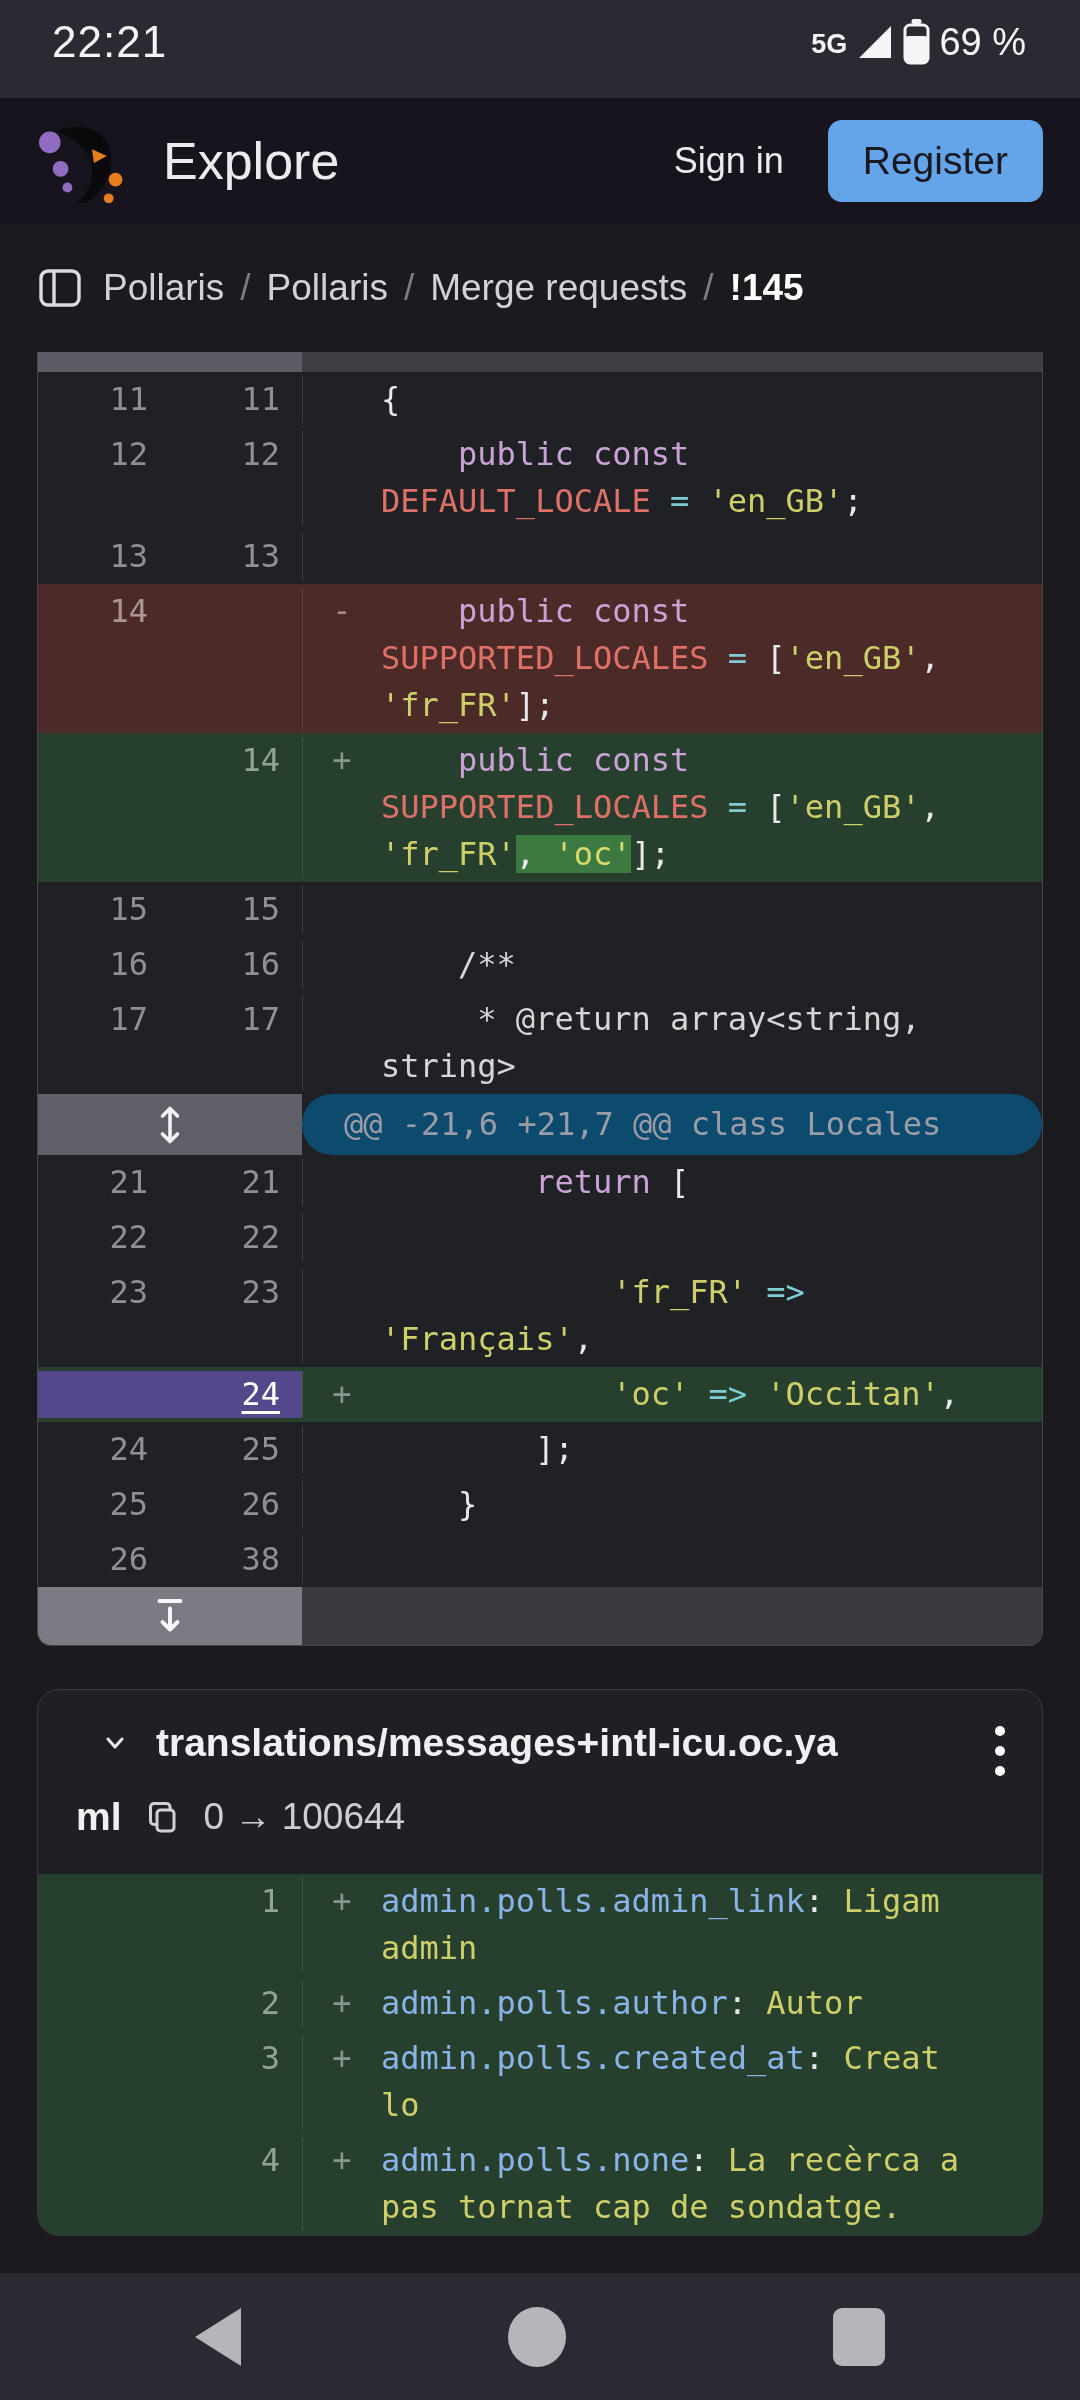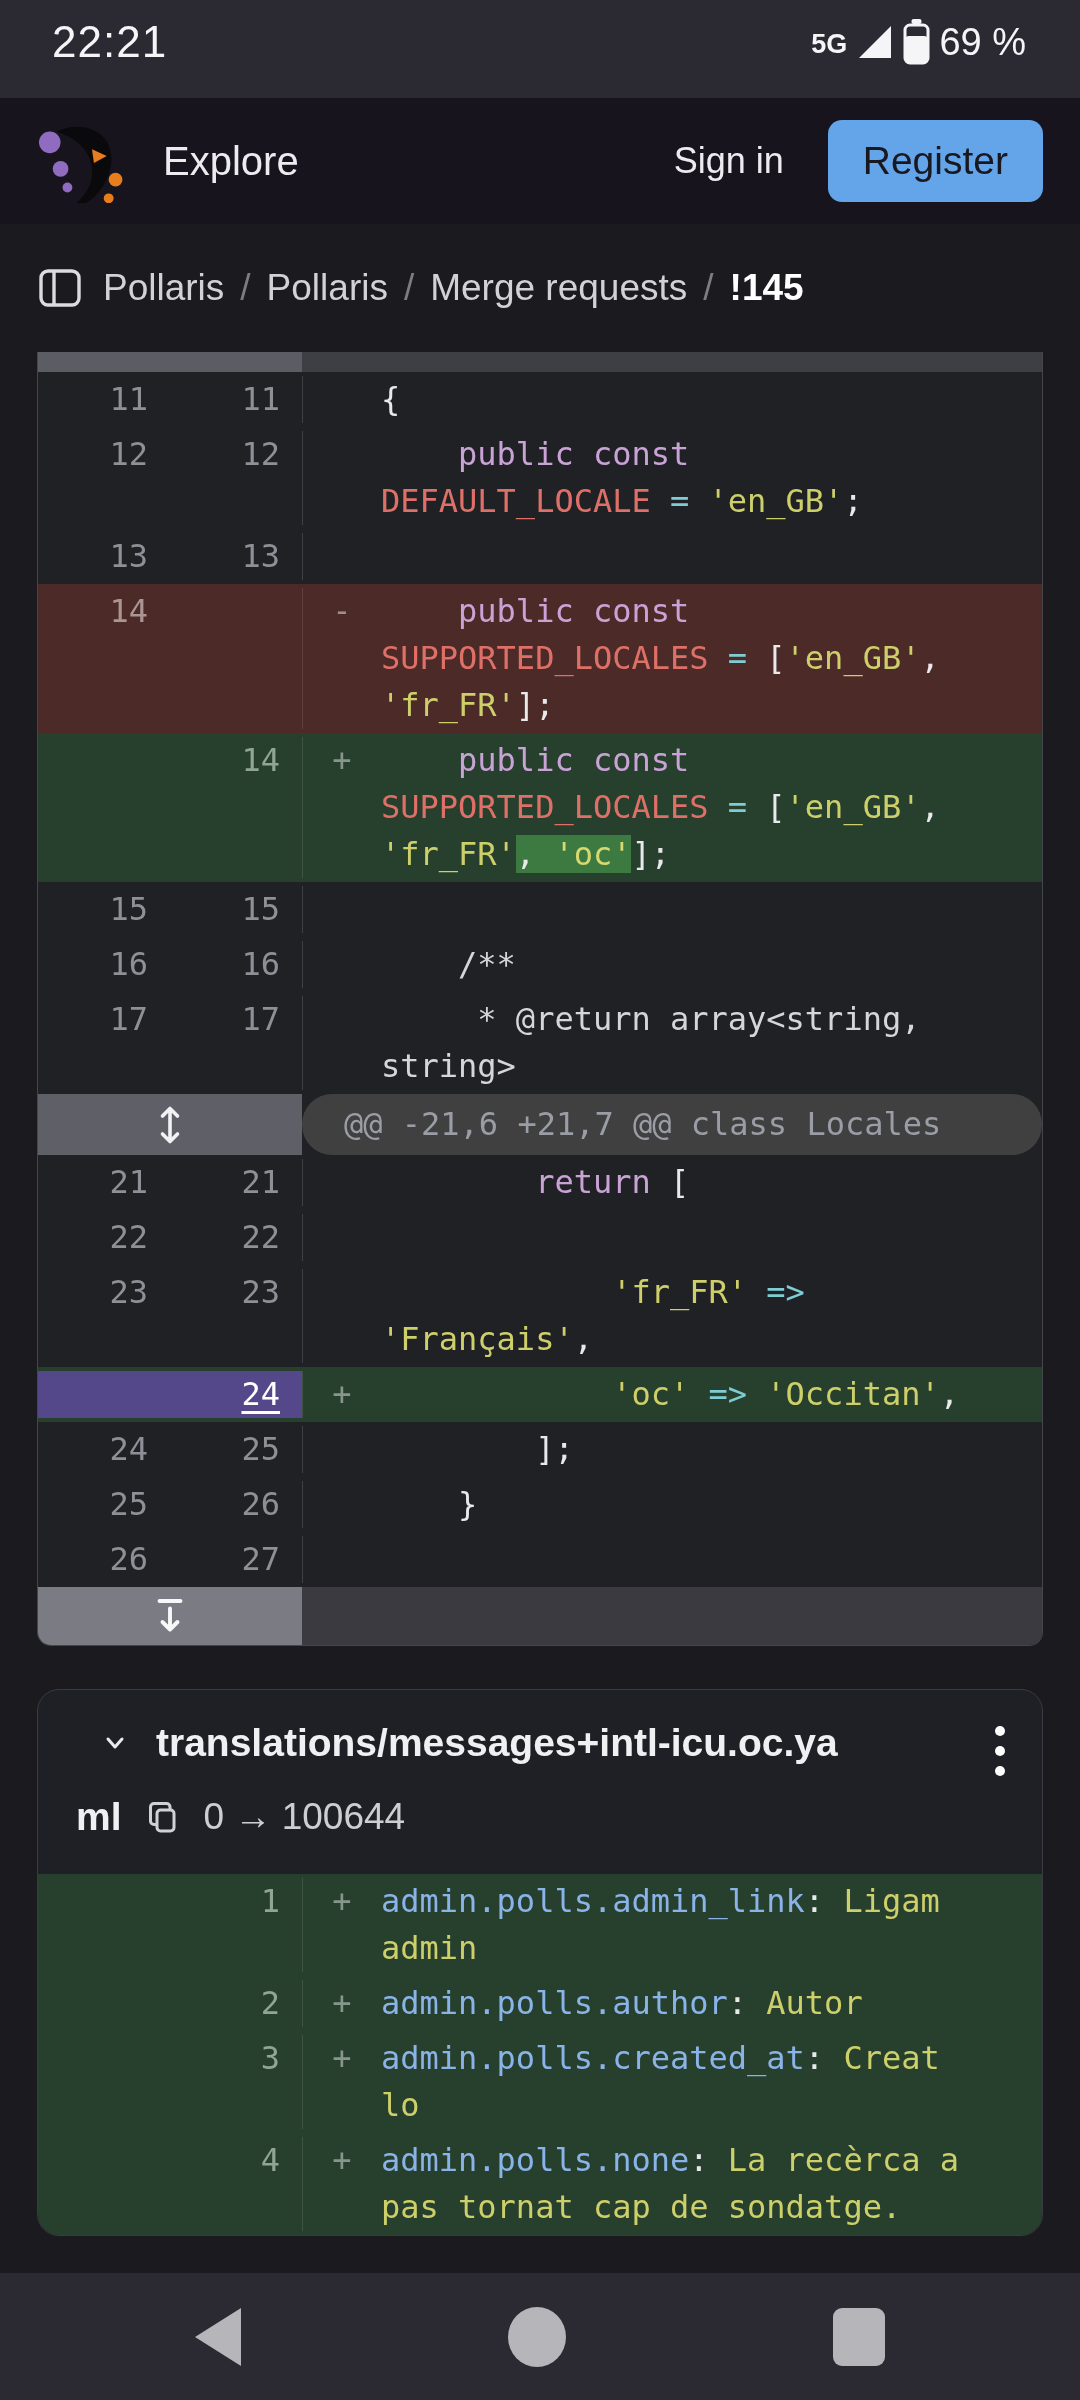--- a/index.html
+++ b/index.html
@@ -20,21 +20,21 @@
   .clock { font-size:44px; color:#f5f5f7; letter-spacing:1px; }
   .status-right { margin-left:auto; display:flex; align-items:center; gap:9px; }
   .net-label { font-size:27px; font-weight:700; color:#f5f5f7; align-self:flex-start; margin-top:10px; }
   .battery-pct { font-size:38px; color:#f5f5f7; }
   
   .app-header {
     height:126px; background:#17141d;
     display:flex; align-items:center; padding:0 37px;
   }
   .logo { width:108px; height:84px; flex:none; }
-  .explore { font-size:40px; color:#ececf0; margin-left:18px; }
+  .explore { font-size:52px; color:#ececf0; margin-left:18px; }
   .header-right { margin-left:auto; display:flex; align-items:center; }
   .sign-in { font-size:36px; color:#ececf0; margin-right:44px; }
   .register-btn {
     background:#63a5e8; color:#191820; font-size:39px;
     padding:19px 35px; border-radius:14px; border:none;
     font-family:inherit;
   }
   
   .breadcrumb {
     height:128px; display:flex; align-items:center;
@@ -75,21 +75,21 @@
   .sc { color:#de7068; }
   .so { color:#7fccd4; }
   .ss { color:#cdd06a; }
   .sm { color:#d6d6d9; }
   .sy { color:#8ab4e8; }
   .shd { color:#e9e9eb; background:#3d7a41; }
   .shs { color:#d6da6e; background:#3d7a41; }
   
   .row-hunk { display:flex; height:61px; padding:0; }
   .hunk-gut { flex:none; width:264px; background:#5f5f67; display:flex; align-items:center; justify-content:center; }
-  .hunk-code { flex:1; background:#404040; color:#9a9da6; display:flex; align-items:center; padding-left:42px; white-space:pre;border-radius:30px; }
+  .hunk-code { flex:1; background:#0c4a6e; color:#9a9da6; display:flex; align-items:center; padding-left:42px; white-space:pre;border-radius:30px; }
   .row-expand-top { display:flex; height:20px; padding:0; }
   .row-expand-top .exp-gut { flex:none; width:264px; background:#5b5c64; }
   .row-expand-top .exp-code { flex:1; background:#3e3f44; }
   .row-expand-bottom { display:flex; height:58px; padding:0; }
   .row-expand-bottom .exp-gut { flex:none; width:264px; background:#7b7b83; display:flex; align-items:center; justify-content:center; }
   .row-expand-bottom .exp-code { flex:1; background:#3a3a40; }
   
   .file-card {
     margin:43px 37px 0; width:1006px;
     background:#1f2025; border:1px solid #3a3b42;
@@ -335,21 +335,21 @@
         <div class="ln new">26</div>
       </div>
       <div class="code-cell">
         <div class="marker"></div>
         <div class="code"><span class="sd">    }</span></div>
       </div>
     </div>
     <div class="drow row-ctx">
       <div class="gut">
         <div class="ln old">26</div>
-        <div class="ln new">27</div>
+        <div class="ln new">38</div>
       </div>
       <div class="code-cell">
         <div class="marker"></div>
         <div class="code"></div>
       </div>
     </div>
     <div class="row-expand-bottom">
       <div class="exp-gut">
         <svg width="36" height="40" viewBox="0 0 24 26">
           <path d="M5 3h14 M12 8v14 M7 17l5 5 5-5" fill="none" stroke="#f8f8fa" stroke-width="2.6" stroke-linecap="round" stroke-linejoin="round"></path>

